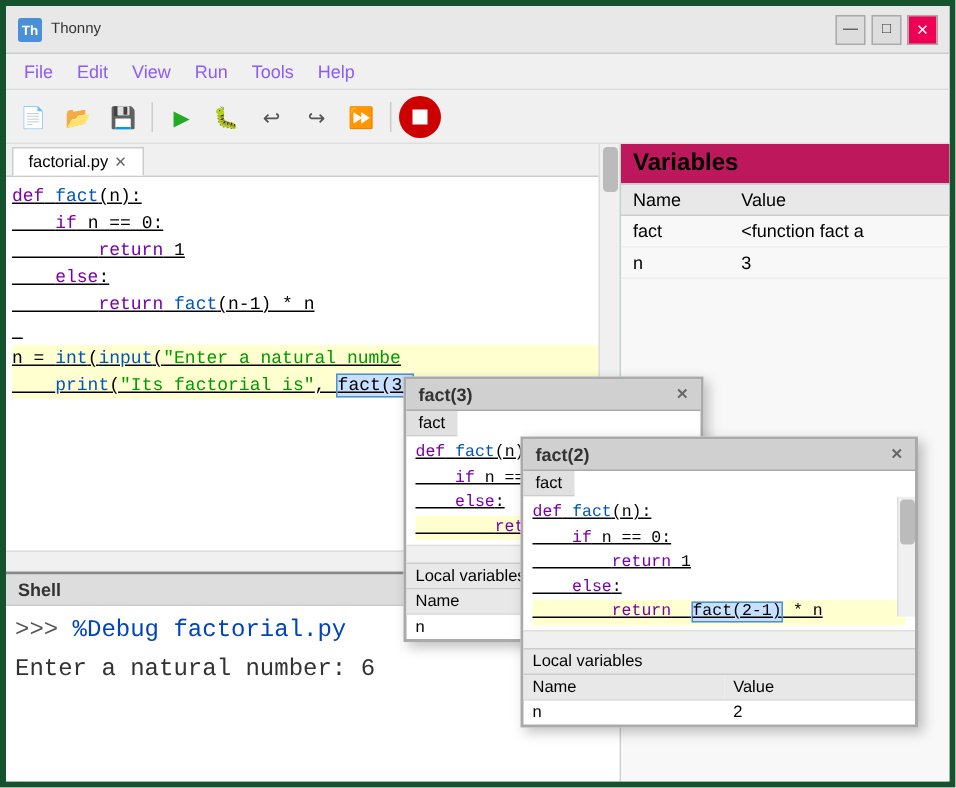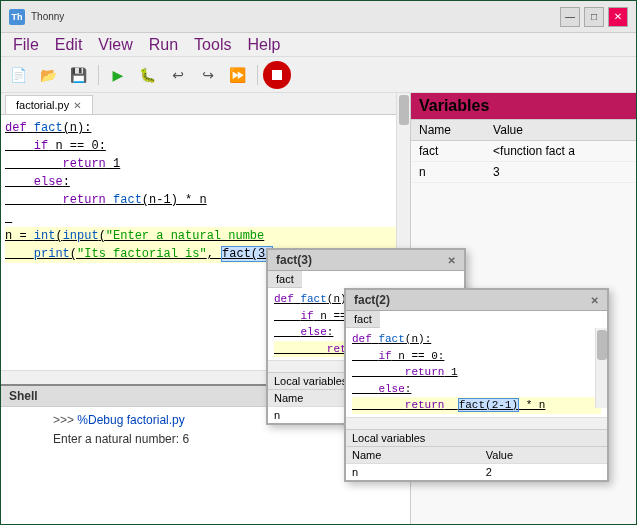--- a/index.html
+++ b/index.html
@@ -10,21 +10,21 @@
       width: 637px;
       height: 525px;
       overflow: hidden;
     }
 
     
     .main-window {
       width: 637px;
       height: 525px;
       background: #f0f0f0;
-      border: 1px solid #14532d;
+      border: 4px solid #14532d;
       display: flex;
       flex-direction: column;
     }
 
     
     .title-bar {
       background: #e8e8e8;
       height: 32px;
       display: flex;
       align-items: center;
@@ -72,22 +72,22 @@
     .menu-bar {
       background: #f0f0f0;
       height: 24px;
       display: flex;
       align-items: center;
       padding: 0 4px;
       border-bottom: 1px solid #ddd;
     }
     .menu-item {
       padding: 2px 8px;
-      font-size: 16px;
-      color: #701a75;
+      font-size: 12px;
+      color: #8b5cf6;
       cursor: pointer;
     }
 
     
     .toolbar {
       background: #f0f0f0;
       height: 36px;
       display: flex;
       align-items: center;
       padding: 0 4px;
@@ -231,24 +231,23 @@
     .shell-header {
       background: #ddd;
       padding: 3px 8px;
       font-size: 12px;
       font-weight: bold;
       color: #333;
       border-bottom: 1px solid #ccc;
     }
     .shell-content {
       padding: 4px 6px;
-      font-family: Liberation Sans, sans-serif;
-      font-size: 12px;
+      font-family: Liberation Mono, monospace;
+      font-size: 16px;
       line-height: 1.6;
-      margin-left: 46px;
     }
     .shell-prompt { color: #555; }
     .shell-cmd { color: #0044bb; }
     .shell-output { color: #333; }
 
     
     .right-panel {
       flex: 1;
       display: flex;
       flex-direction: column;

